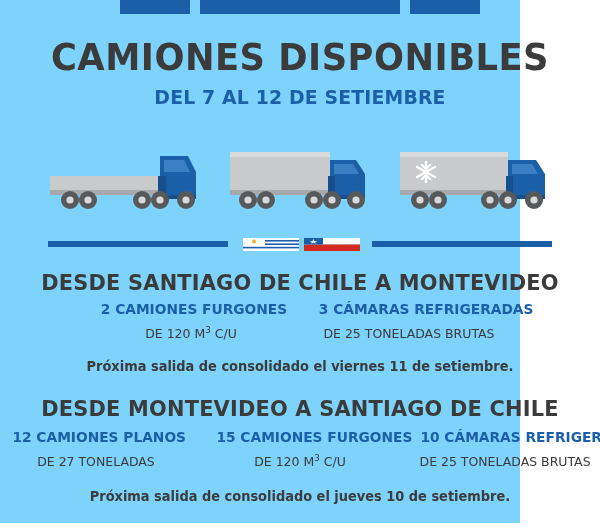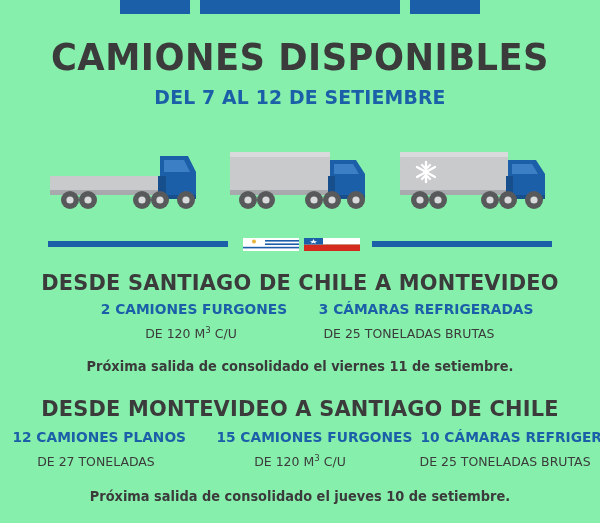--- a/index.html
+++ b/index.html
@@ -9,23 +9,23 @@
   body {
     width: 600px;
     height: 531px;
     background: #ffffff;
     font-family: "Liberation Sans", sans-serif;
     overflow: hidden;
     position: relative;
   }
   .page {
     position: relative;
-    width: 600px;
+    width: 520px;
     height: 531px;
-    background: #86efac;
+    background: #7dd3fc;
   }
 
   
   .topbars {
     position: absolute;
     top: 0;
     left: 0;
     width: 600px;
     height: 14px;
   }

